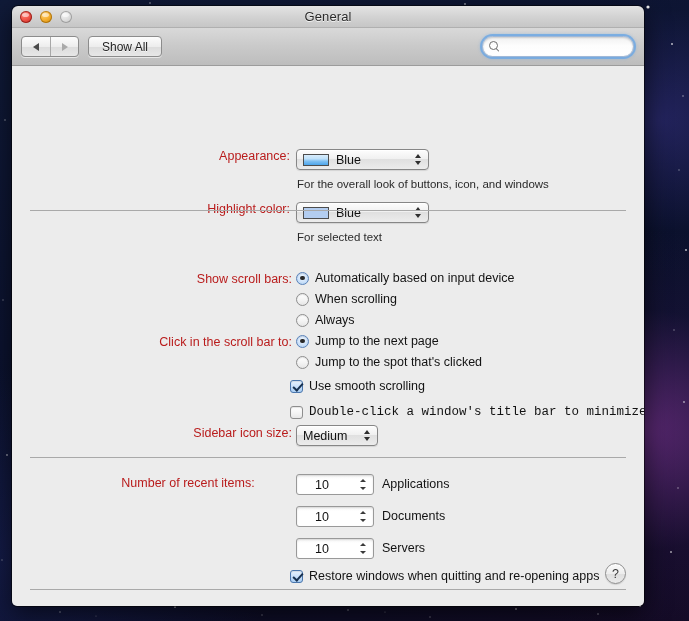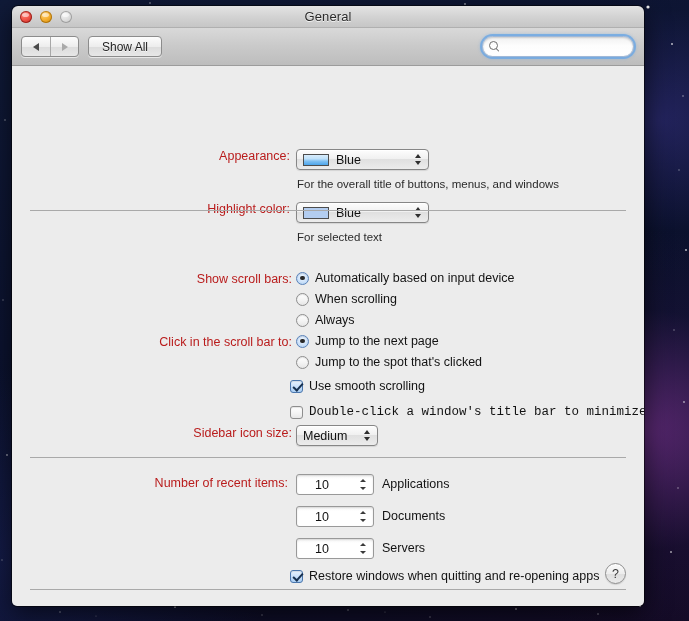--- a/index.html
+++ b/index.html
@@ -456,21 +456,21 @@
   <div class="content">
 
     <div class="row" style="left:178px; top:83px; width:100px;">
       <div class="lbl" style="width:100px;">Appearance:</div>
     </div>
     <div class="popup" style="position:absolute; left:284px; top:83px; width:133px;">
       <span class="swatch grad"></span>
       <span class="ptext">Blue</span>
       <span class="arrows"></span>
     </div>
-    <div class="helper" style="position:absolute; left:285px; top:112px;">For the overall title of buttons, menus, and windows</div>
+    <div class="helper" style="position:absolute; left:285px; top:112px;">For the overall look of buttons, icon, and windows</div>
 
     <div class="row" style="left:158px; top:136px; width:120px;">
       <div class="lbl" style="width:120px;">Highlight color:</div>
     </div>
     <div class="popup" style="position:absolute; left:284px; top:136px; width:133px;">
       <span class="swatch flat"></span>
       <span class="ptext">Blue</span>
       <span class="arrows"></span>
     </div>
     <div class="helper" style="position:absolute; left:285px; top:165px;">For selected text</div>
@@ -513,21 +513,21 @@
     </div>
 
     <div class="lbl" style="position:absolute; left:120px; top:360px; width:160px;">Sidebar icon size:</div>
     <div class="popup" style="position:absolute; left:284px; top:359px; width:82px;">
       <span class="ptext">Medium</span>
       <span class="arrows"></span>
     </div>
 
     <div class="sep" style="top:390.5px;"></div>
 
-    <div class="lbl" style="position:absolute; left:76px; top:410px; width:200px;">Number of recent items:</div>
+    <div class="lbl" style="position:absolute; left:76px; top:410px; width:200px;text-align:center;">Number of recent items:</div>
 
     <div class="numfield" style="position:absolute; left:284px; top:408px; width:78px;">
       <span class="nval">10</span>
       <span class="stepper"></span>
     </div>
     <div style="position:absolute; left:370px; top:411px;">Applications</div>
 
     <div class="numfield" style="position:absolute; left:284px; top:440px; width:78px;">
       <span class="nval">10</span>
       <span class="stepper"></span>

